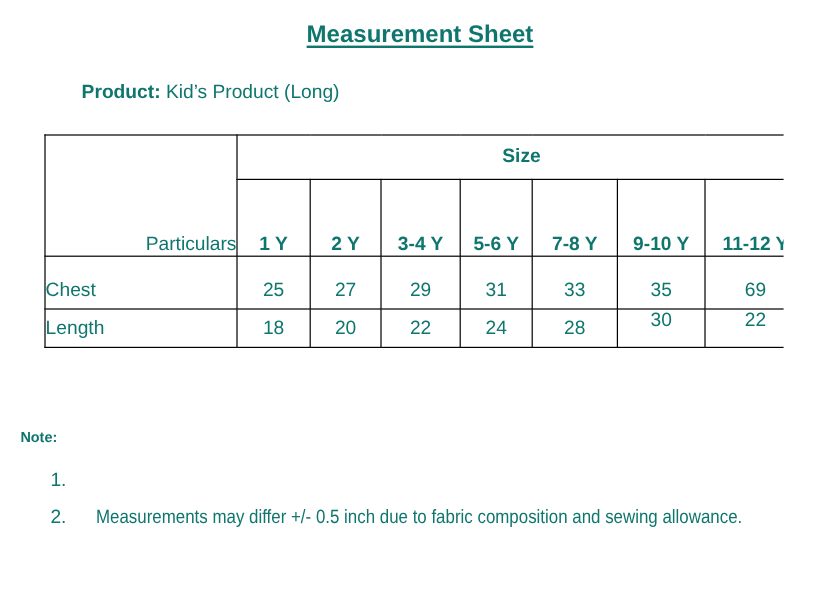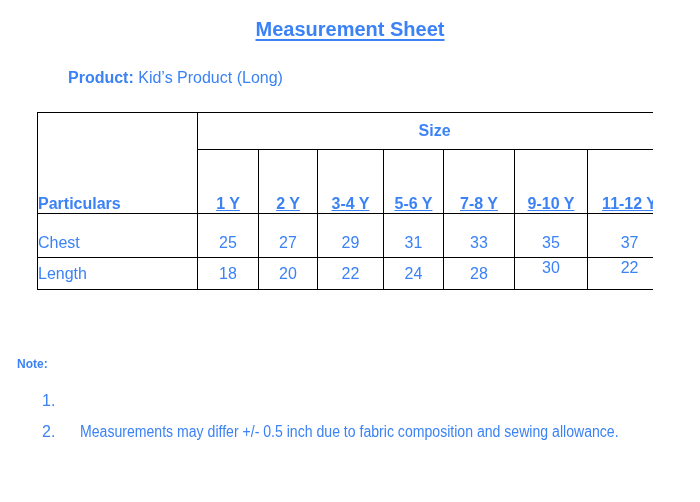--- a/index.html
+++ b/index.html
@@ -6,21 +6,21 @@
     margin: 0;
     padding: 0;
     background: #ffffff;
   }
   .page {
     position: relative;
     width: 653px;
     height: 502px;
     background: #ffffff;
     font-family: "Liberation Sans", sans-serif;
-    color: #3b82f6;
+    color: #0f766e;
     overflow: hidden;
   }
   .title {
     position: absolute;
     top: 18px;
     left: 0;
     width: 700px;
     text-align: center;
     font-size: 20px;
     font-weight: bold;
@@ -46,28 +46,28 @@
     border-collapse: collapse;
     table-layout: fixed;
     font-size: 16px;
   }
   table.size-table td {
     border: 1px solid #000000;
     padding: 0;
     overflow: hidden;
   }
   tr.r-size   { height: 37px; }
-  tr.r-labels { height: 64px; text-decoration: underline; }
+  tr.r-labels { height: 64px; }
   tr.r-chest  { height: 44px; margin-left: 27px; }
   tr.r-length { height: 32px; margin-left: 20px; }
 
   td.particulars {
     vertical-align: bottom;
-    text-align: left;
-    font-weight: bold;
+    text-align: right;
+    font-weight: normal;
     padding-bottom: 6px;
   }
   td.size-head {
     text-align: center;
     vertical-align: middle;
     font-weight: bold;
     padding-top: 3px;
     margin-top: 40px;
   }
   td.size-label {
@@ -153,21 +153,21 @@
         <td class="size-label">11-12 Y</td>
       </tr>
       <tr class="r-chest">
         <td class="row-label">Chest</td>
         <td class="val">25</td>
         <td class="val">27</td>
         <td class="val">29</td>
         <td class="val">31</td>
         <td class="val">33</td>
         <td class="val">35</td>
-        <td class="val">37</td>
+        <td class="val">69</td>
       </tr>
       <tr class="r-length">
         <td class="row-label">Length</td>
         <td class="val">18</td>
         <td class="val">20</td>
         <td class="val">22</td>
         <td class="val">24</td>
         <td class="val">28</td>
         <td class="val raised">30</td>
         <td class="val raised">22</td>

